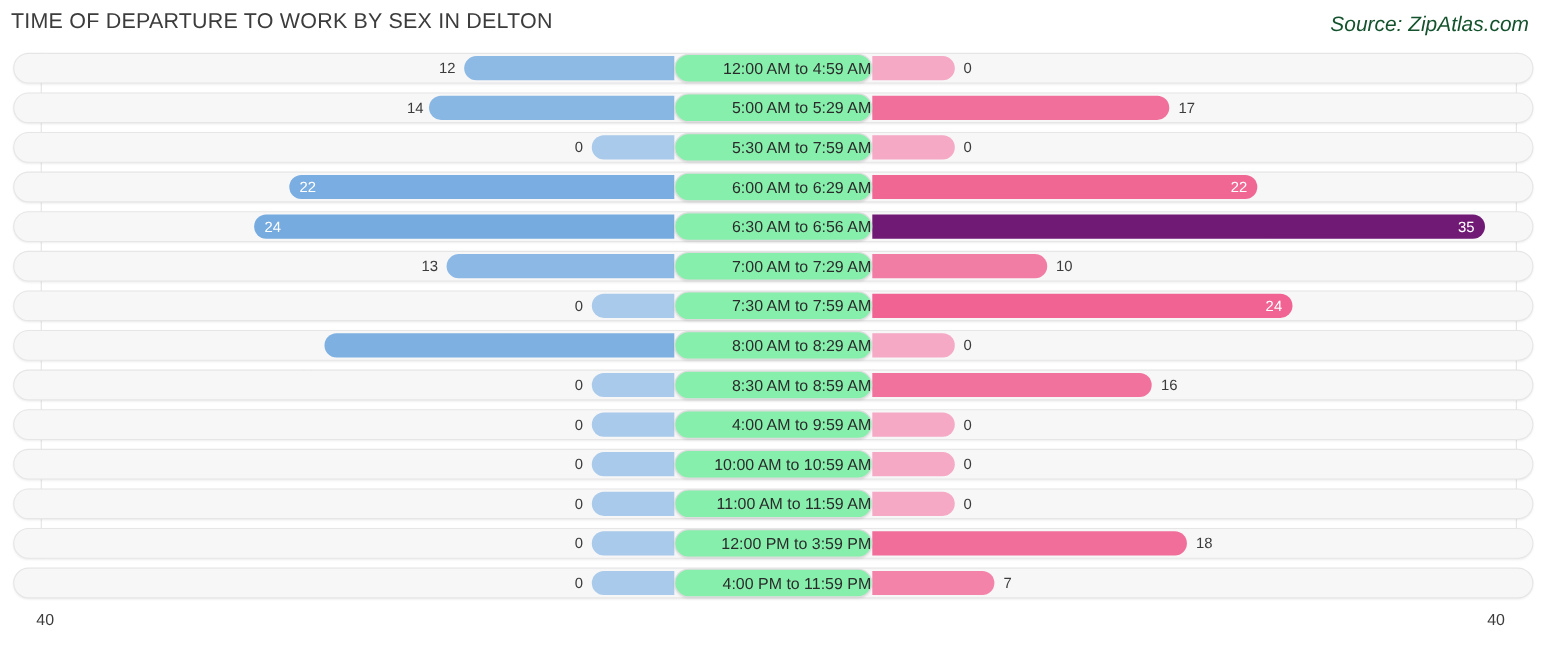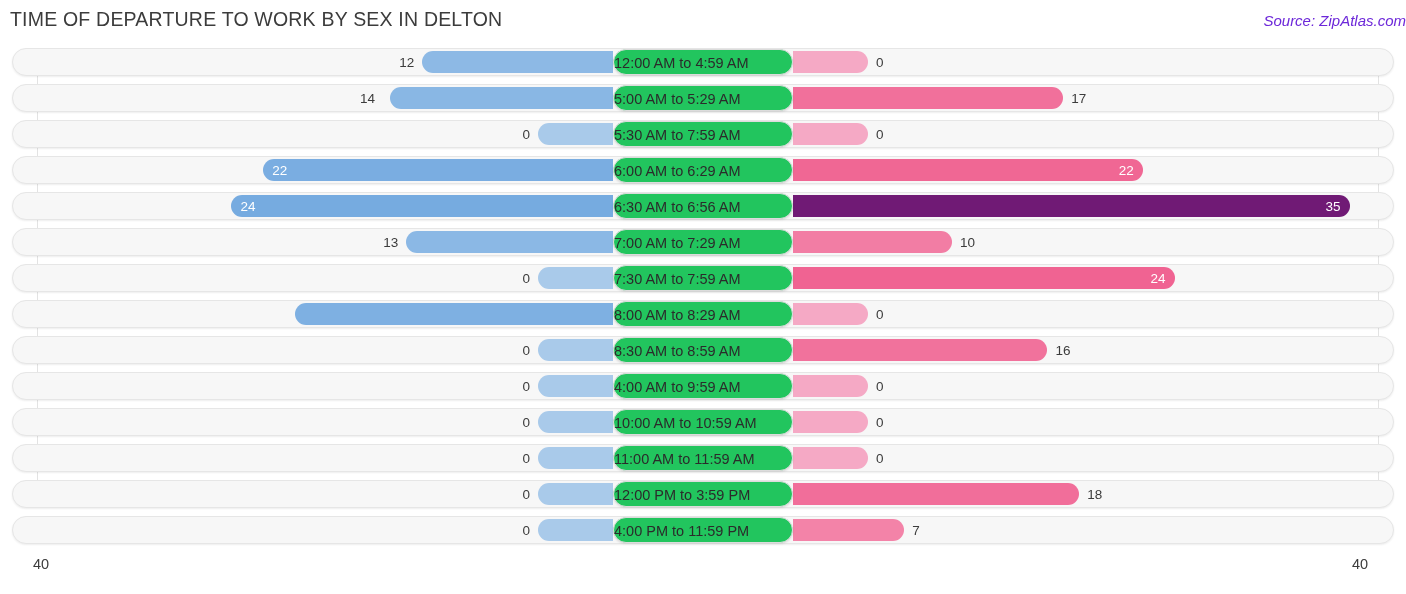--- a/index.html
+++ b/index.html
@@ -10,22 +10,22 @@
   }
   #chart-root{position:relative;width:1406px;height:594px;}
 
   
   .title{
     position:absolute;left:10px;top:8px;
     font-size:19.5px;color:#3c3c3c;letter-spacing:.2px;
     white-space:nowrap;
   }
   .source{
-    position:absolute;right:0;top:12px;
-    font-size:15px;font-style:italic;color:#6d28d9;
+    position:absolute;right:16px;top:12px;
+    font-size:19px;font-style:italic;color:#14532d;
     white-space:nowrap;
   }
 
   
   .plot{position:absolute;left:0;top:48px;width:1406px;height:502px;}
   .gridline{position:absolute;top:0;bottom:42px;width:1px;background:#e3e3e3;}
   .gridline.left{left:37px;}
   .gridline.right{left:1378px;}
 
   .rows{position:absolute;left:0;top:0;width:1406px;}
@@ -63,22 +63,22 @@
   
   .outval{
     position:absolute;top:50%;transform:translateY(-50%);
     font-size:13.5px;color:#3c3c3c;white-space:nowrap;
   }
 
   
   .pill{
     position:absolute;top:1px;height:26px;line-height:26px;
     left:613px;width:180px;
-    background:#22c55e;border:1px solid #dcdcdc;border-radius:13px;
-    text-align:left;font-size:14.5px;color:#2b2b2b;
+    background:#86efac;border:1px solid #dcdcdc;border-radius:13px;
+    text-align:right;font-size:14.5px;color:#2b2b2b;
     box-shadow:0 1px 2px rgba(0,0,0,.10);
     box-sizing:border-box;z-index:3;
     white-space:nowrap;
   }
 
   
   .axis{position:absolute;top:508px;left:0;width:1406px;height:26px;}
   .axis .amin{position:absolute;left:33px;top:0;font-size:14.5px;color:#3c3c3c;}
   .axis .amax{position:absolute;left:1352px;top:0;font-size:14.5px;color:#3c3c3c;}
 </style>
@@ -99,21 +99,21 @@
           <div class="track"></div>
           <div class="bar male" style="left: 422.2px; width: 190.8px; background: rgb(141, 185, 229);"></div>
           <span class="outval" style="left: 414.2px; transform: translate(-100%, -50%);">12</span>
           <div class="bar female" style="left: 793px; width: 75px; background: rgb(245, 169, 197);"></div>
           <span class="outval" style="left: 876px;">0</span>
           <div class="pill">12:00 AM to 4:59 AM</div>
         </div>
         <div class="row">
           <div class="track"></div>
           <div class="bar male" style="left: 390.4px; width: 222.6px; background: rgb(137, 183, 228);"></div>
-          <span class="outval" style="left: 375px; transform: translate(-100%, -50%);">14</span>
+          <span class="outval" style="left: 385px; transform: translate(-100%, -50%);">14</span>
           <div class="bar female" style="left: 793px; width: 270.3px; background: rgb(241, 112, 155);"></div>
           <span class="outval" style="left: 1071.3px;">17</span>
           <div class="pill">5:00 AM to 5:29 AM</div>
         </div>
         <div class="row">
           <div class="track"></div>
           <div class="bar male" style="left: 538px; width: 75px; background: rgb(169, 202, 234);"></div>
           <span class="outval" style="left: 530px; transform: translate(-100%, -50%);">0</span>
           <div class="bar female" style="left: 793px; width: 75px; background: rgb(245, 169, 197);"></div>
           <span class="outval" style="left: 876px;">0</span>

